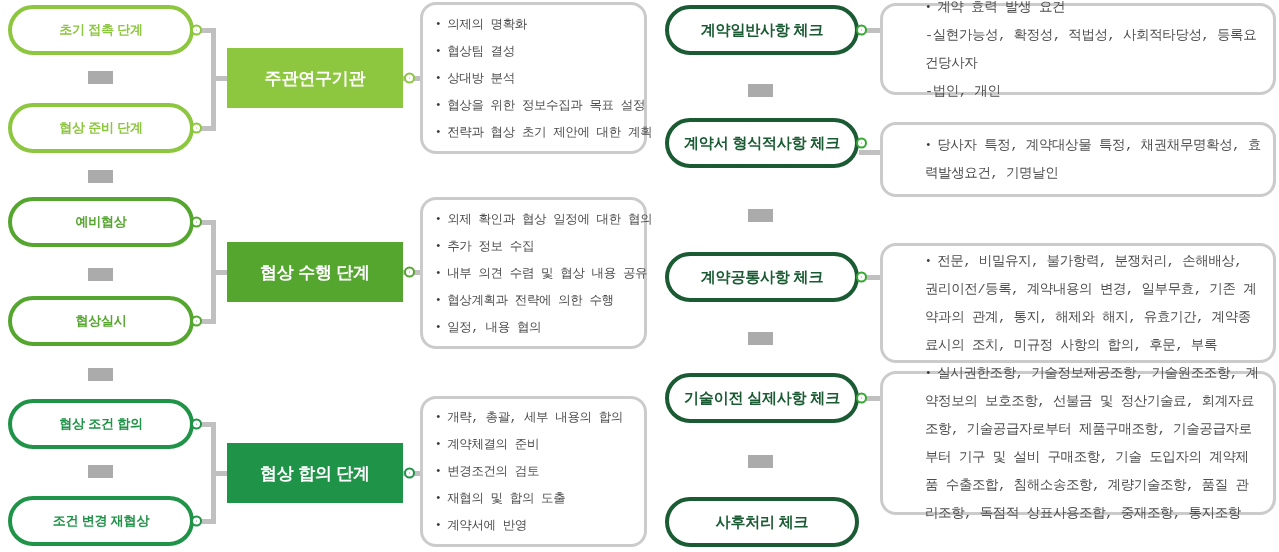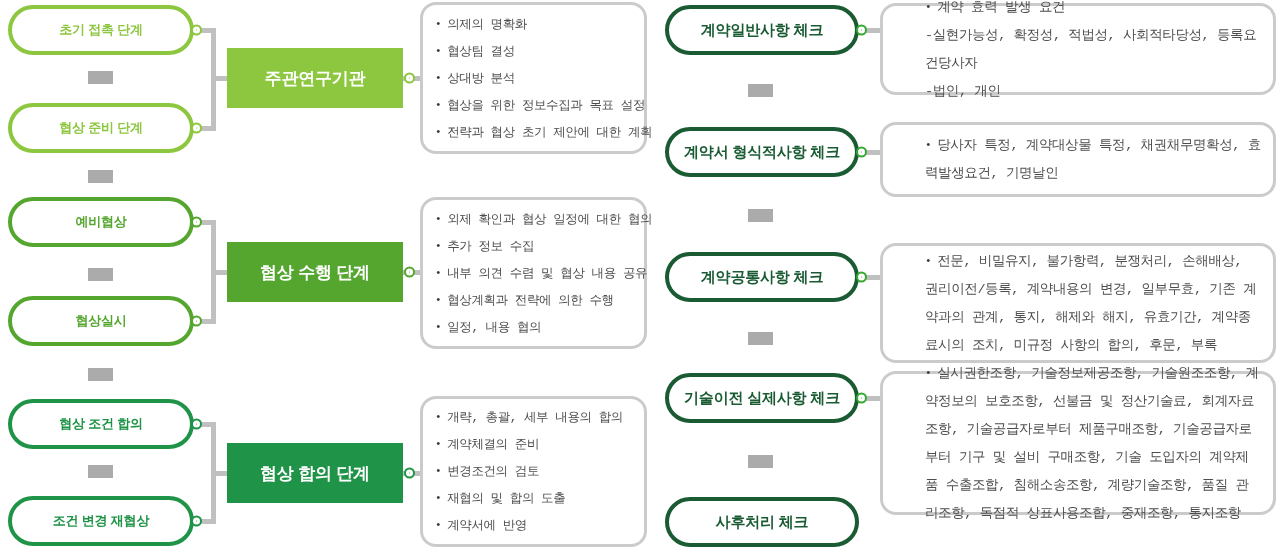--- a/index.html
+++ b/index.html
@@ -200,21 +200,21 @@
     <div class="pill check" style="top:5px">
       <span>계약일반사항 체크</span>
       <span class="dot"></span>
     </div>
     <div class="note right" style="top:3px;height:92px">
       <p class="blt">계약 효력 발생 요건</p>
       <p class="sub">-실현가능성, 확정성, 적법성, 사회적타당성, 등록요건당사자</p>
       <p class="sub">-법인, 개인</p>
     </div>
 
-    <div class="pill check" style="top:127px">
+    <div class="pill check" style="top:118px">
       <span>계약서 형식적사항 체크</span>
       <span class="dot"></span>
     </div>
     <div class="note right" style="top:122px;height:75px">
       <p class="blt">당사자 특정, 계약대상물 특정, 채권채무명확성, 효력발생요건, 기명날인</p>
     </div>
 
     <div class="pill check" style="top:252px">
       <span>계약공통사항 체크</span>
       <span class="dot"></span>

